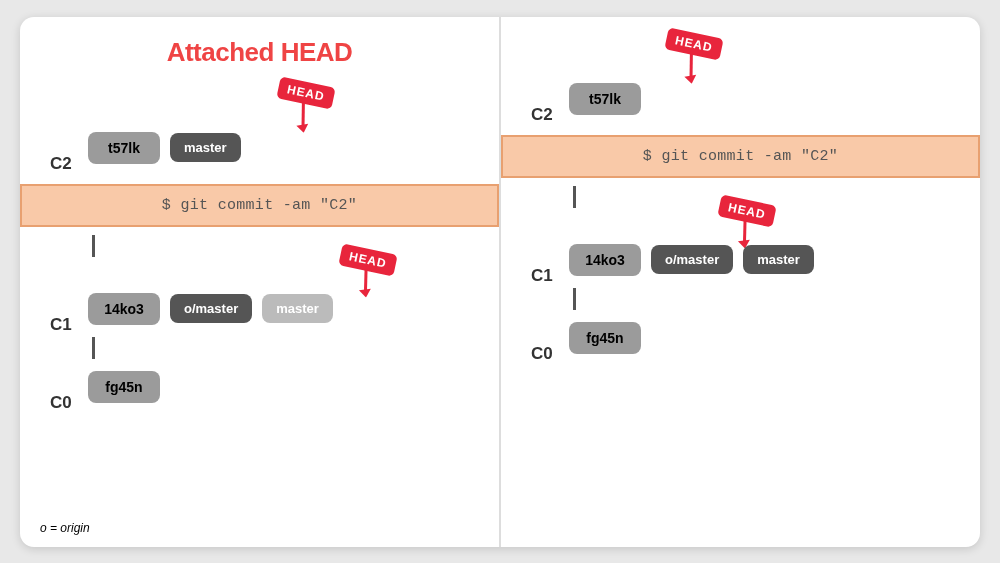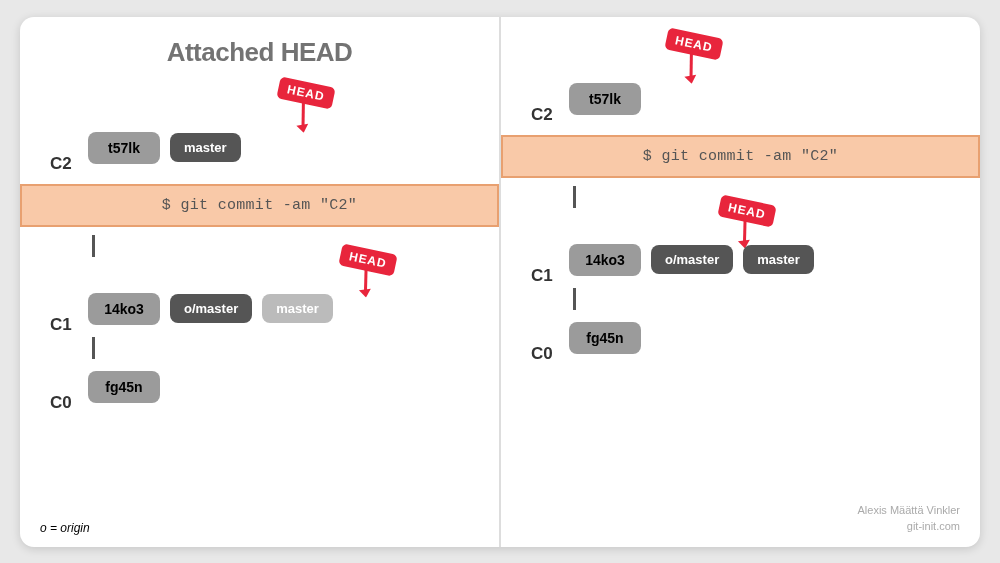--- a/index.html
+++ b/index.html
@@ -28,21 +28,21 @@
       align-items: flex-start;
       padding: 20px 30px 15px 30px;
       position: relative;
     }
     .panel-left {
       border-right: 2px solid #ddd;
     }
     .panel-title {
       font-size: 26px;
       font-weight: 900;
-      color: #737373;
+      color: #ef4444;
       margin-bottom: 18px;
       align-self: center;
       letter-spacing: -0.5px;
     }
     .commit-row {
       display: flex;
       align-items: center;
       gap: 10px;
       position: relative;
       height: 56px;
@@ -221,19 +221,15 @@
       </div>
     </div>
 
     <div class="row-spacer"></div>
 
     <div class="commit-row">
       <span class="commit-label">C0</span>
       <div class="commit-box">fg45n</div>
     </div>
 
-    <div class="attribution">
-      <div>Alexis Määttä Vinkler</div>
-      <div>git-init.com</div>
-    </div>
   </div>
 
 </div>
 
 </body></html>

